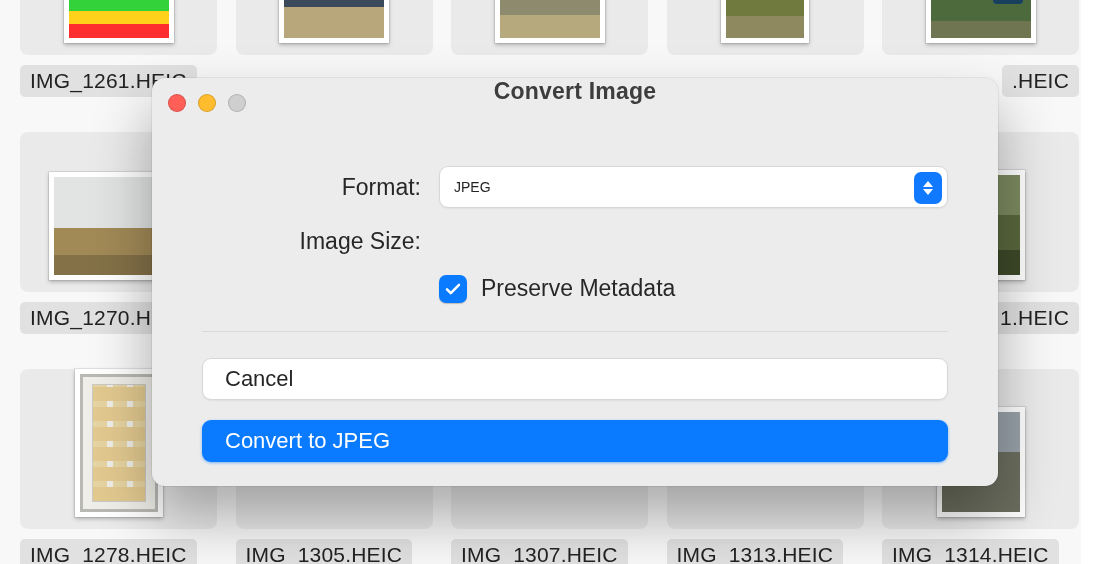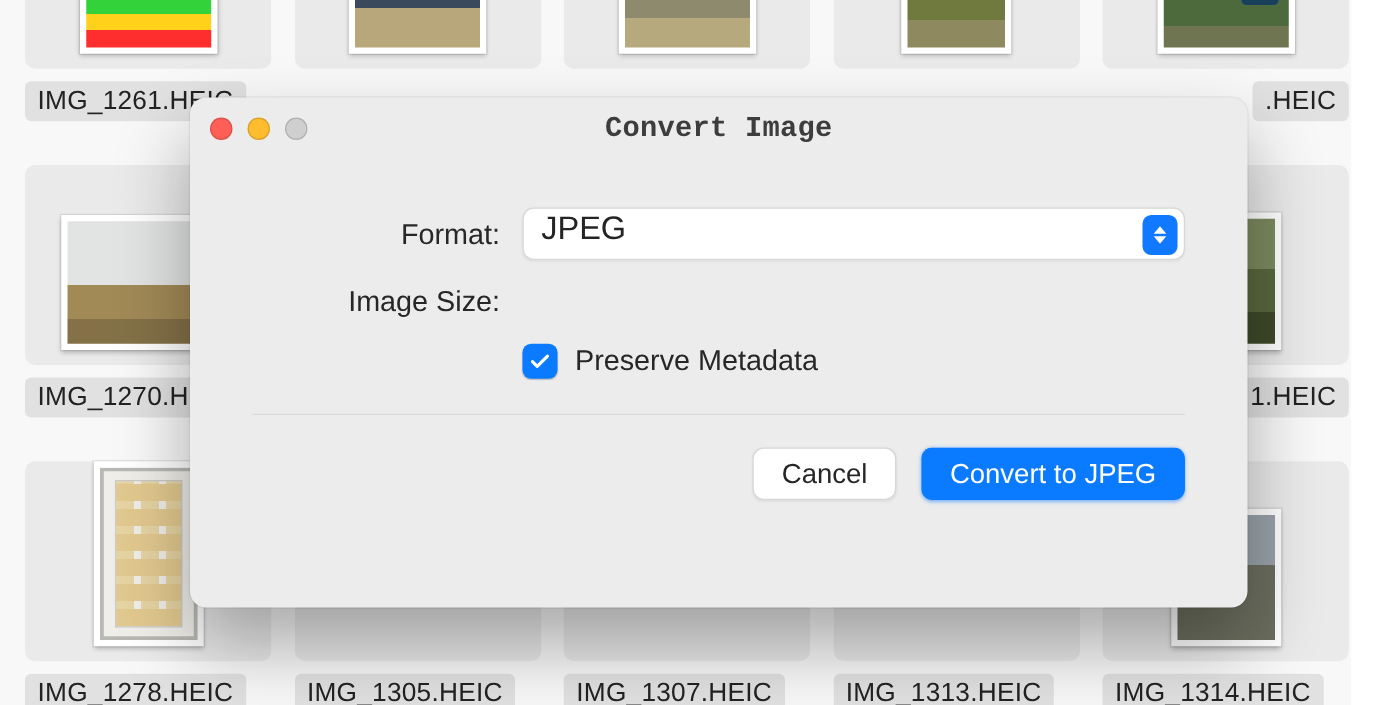--- a/index.html
+++ b/index.html
@@ -76,44 +76,43 @@
     background: #ececec;
     border-radius: 13px;
     box-shadow:
       0 30px 60px rgba(0,0,0,.32),
       0 0 0 1px rgba(0,0,0,.06);
     overflow: hidden;
   }
   .titlebar {
     height: 50px;
     display: flex;
-    align-items: center;
+    align-items: flex-start;
     position: relative;
-    font-family: Liberation Mono, monospace;
   }
   .traffic {
     position: absolute;
     left: 16px; top: 16px;
     display: flex; gap: 12px;
   }
   .t-dot {
     width: 18px; height: 18px; border-radius: 50%;
     box-shadow: inset 0 0 0 1px rgba(0,0,0,.15);
   }
   .t-close { background: #ff5f57; }
   .t-min   { background: #febc2e; }
   .t-max   { background: #cfcfcf; }
   .dlg-title {
     width: 100%; text-align: center;
     font-size: 23px; font-weight: 700; color: #3d3d3d;
     letter-spacing: .2px;
   }
 
   .form {
-    padding: 38px 50px 0 21px;
+    padding: 38px 50px 0 42px;
   }
   .row {
     display: flex;
     align-items: center;
     margin-bottom: 20px;
   }
   .row-label {
     width: 245px;
     text-align: right;
     padding-right: 18px;
@@ -121,24 +120,24 @@
     color: #272727;
   }
   .select {
     flex: 1;
     height: 42px;
     background: #fff;
     border: 1px solid #d7d7d7;
     border-radius: 9px;
     box-shadow: 0 1px 2px rgba(0,0,0,.05);
     display: flex;
-    align-items: flex-start;
+    align-items: center;
     padding: 0 6px 0 14px;
     position: relative;
-    font-size: 26px;
+    font-size: 14px;
     color: #242424;
   }
   .select .stepper {
     position: absolute; right: 5px; top: 5px;
     width: 28px; height: 32px;
     border-radius: 7px;
     background: #1179ff;
     display: flex; flex-direction: column;
     align-items: center; justify-content: center;
     gap: 2px;
@@ -165,20 +164,21 @@
 
   .divider {
     height: 1px;
     background: #d9d9d9;
     margin: 0 50px 26px 50px;
   }
 
   .buttons {
     display:flex; justify-content:flex-end; gap: 20px;
     padding: 0 50px;
+    flex-direction: column;
   }
   .btn {
     height: 42px;
     border-radius: 9px;
     font-size: 22px;
     padding: 0 22px;
     display:flex; align-items:center;
     cursor: default;
     border: 1px solid transparent;
   }

